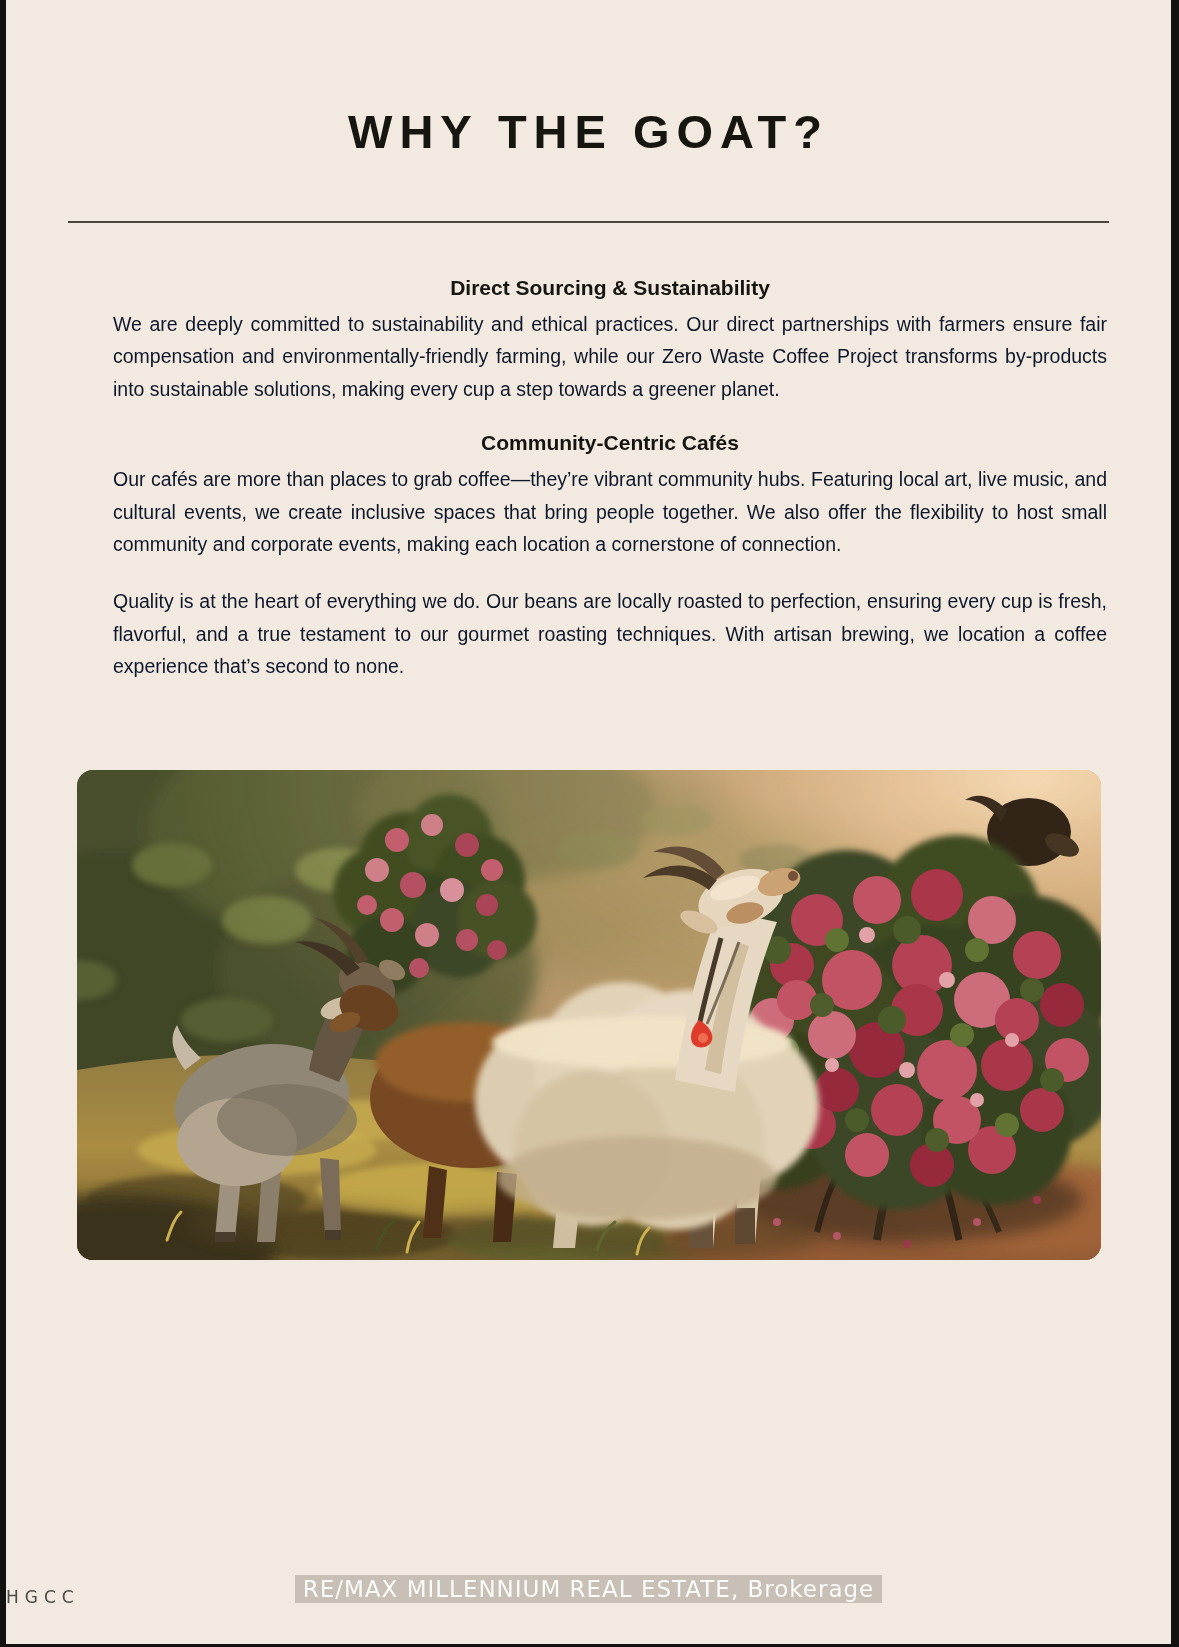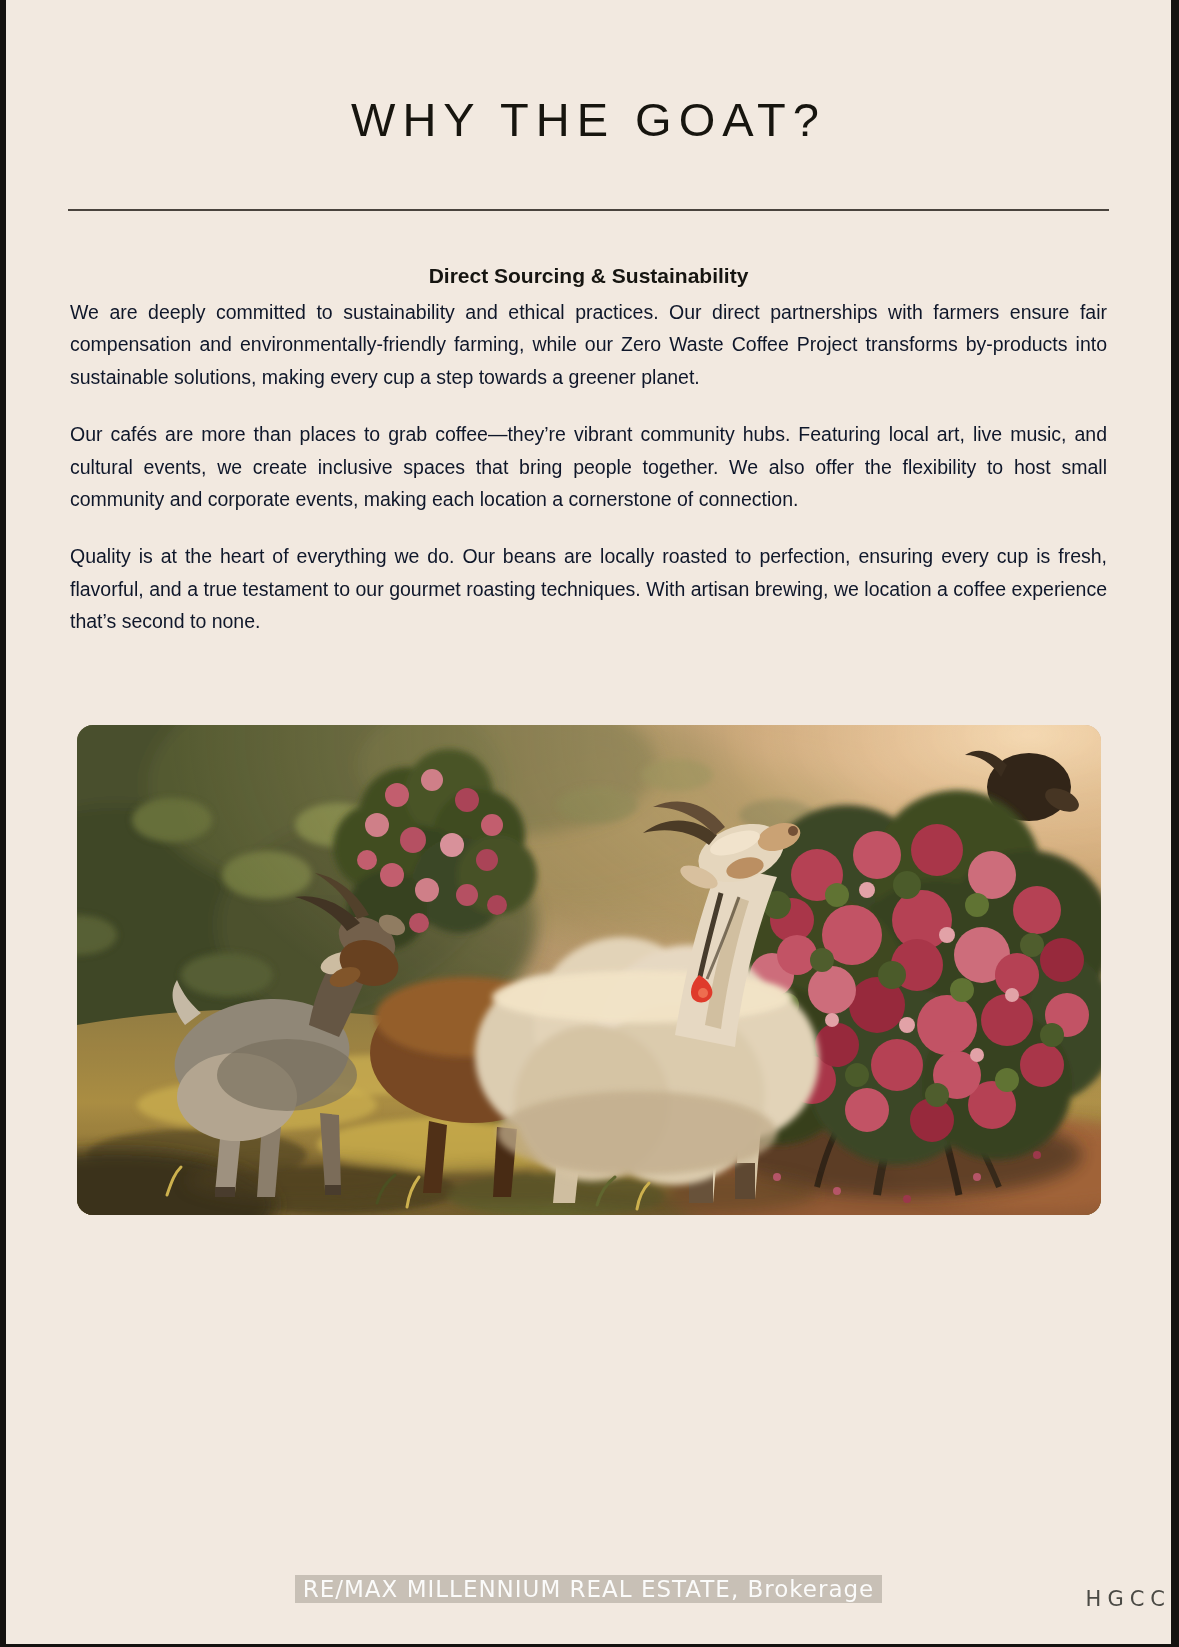--- a/index.html
+++ b/index.html
@@ -9,37 +9,37 @@
     box-sizing:border-box;
     background:#f2e9e0;
     border-left:6px solid #141210;
     border-right:8px solid #141210;
     border-bottom:3px solid #141210;
     font-family:"Liberation Sans", sans-serif;
     color:#201f1d;
     overflow:hidden;
   }
   .page-title{
-    margin:0;
+    margin:12px;
     padding-top:92px;
     text-align:center;
     font-size:47px;
-    font-weight:400;
+    font-weight:700;
     letter-spacing:7px;
     color:#17150f;
   }
   .title-rule{
     border:none;
     border-top:2px solid #4a443e;
     margin:62px 62px 0 62px;
   }
   .content{
     padding:0 64px;
   }
-  .sec{margin-top:25px;}
+  .sec{margin-top:25px;margin-left:43px;}
   .sec:first-child{margin-top:52px;}
   .sec h2{
     margin:0 0 7px 0;
     text-align:center;
     font-size:21px;
     line-height:26px;
     font-weight:700;
     color:#161511;
   }
   .sec p{
@@ -69,24 +69,24 @@
     font-size:23px;
     line-height:26px;
     letter-spacing:1px;
     color:rgba(255,255,255,0.93);
     background:rgba(166,159,148,0.55);
     padding:1px 8px;
   }
   .footer-code{
     position:absolute;
     left:0;right:0;top:1587px;
-    text-align:right;
+    text-align:left;
     z-index:3;
     font-family:"DejaVu Sans", sans-serif;
-    font-size:21px;
+    font-size:17px;
     letter-spacing:6px;
     color:#4b4a45;
   }
 </style>
 </head>
 <body>
 
 <div class="page">
 
   <h1 class="page-title">WHY THE GOAT?</h1>
@@ -94,20 +94,21 @@
   <hr class="title-rule">
 
   <main class="content">
 
     <section class="sec">
       <h2>Direct Sourcing &amp; Sustainability</h2>
       <p>We are deeply committed to sustainability and ethical practices. Our direct partnerships with farmers ensure fair compensation and environmentally-friendly farming, while our Zero Waste Coffee Project transforms by-products into sustainable solutions, making every cup a step towards a greener planet.</p>
     </section>
 
     <section class="sec">
+      <h2>Community-Centric Cafés</h2>
       <p>Our cafés are more than places to grab coffee—they’re vibrant community hubs. Featuring local art, live music, and cultural events, we create inclusive spaces that bring people together. We also offer the flexibility to host small community and corporate events, making each location a cornerstone of connection.</p>
     </section>
 
     <section class="sec">
       <p>Quality is at the heart of everything we do. Our beans are locally roasted to perfection, ensuring every cup is fresh, flavorful, and a true testament to our gourmet roasting techniques. With artisan brewing, we location a coffee experience that’s second to none.</p>
     </section>
 
     <section class="sec">
     </section>
 

